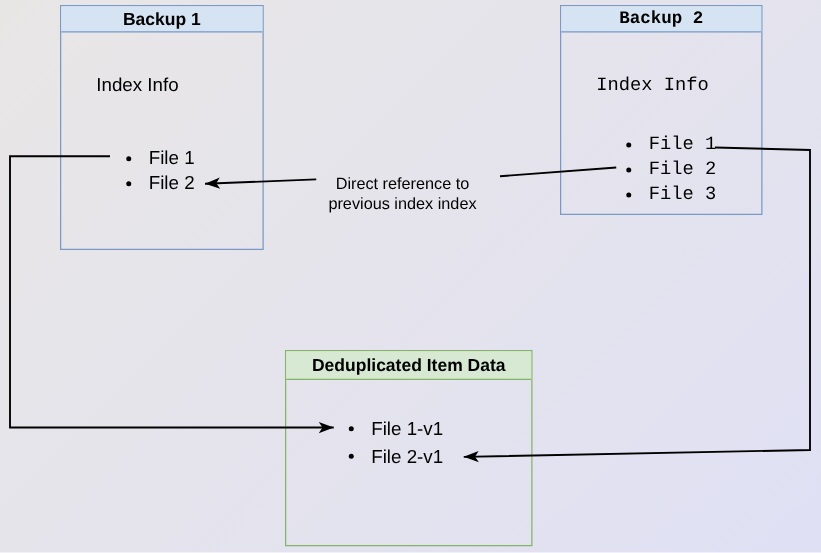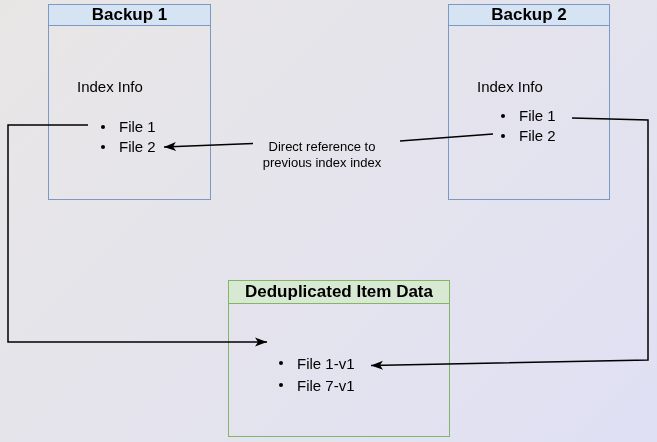--- a/index.html
+++ b/index.html
@@ -26,31 +26,30 @@
     background: transparent;
   }
   .box-blue   { border-color: #7a99c5; }
   .box-green  { border-color: #84b566; }
   .box-header {
     position: absolute;
     left: 0; right: 0; top: 0;
     border-bottom: 1px solid;
     text-align: center;
     font-weight: bold;
-    font-size: 17px;
+    font-size: 14px;
     box-sizing: border-box;
   }
   .box-blue .box-header  { background: #d6e3f3; border-color: #7a99c5; height: 21px; line-height: 20px; }
   .box-green .box-header { background: #d7e8d3; border-color: #84b566; height: 23px; line-height: 22px; }
   .subtitle {
     position: absolute;
     left: 28px;
     top: 55px;
     font-size: 15px;
-    margin-top: 18px;
   }
   ul.file-list {
     position: absolute;
     margin: 0;
     padding: 0;
     list-style: none;
     font-size: 15px;
   }
   ul.file-list li {
     position: relative;
@@ -62,25 +61,25 @@
     position: absolute;
     left: 6px;
     top: 8px;
     width: 4px;
     height: 4px;
     border-radius: 50%;
     background: #000;
   }
   .box-green ul.file-list li { line-height: 21.5px; }
   #backup1 { left: 48px;  top: 4px;   width: 163px; height: 196px; }
-  #backup2 { left: 448px; top: 4px;   width: 162px; height: 196px; }
-  #dedup   { left: 228px; top: 280px; width: 222px; height: 157px; }
+  #backup2 { left: 448px; top: 4px;   width: 162px; height: 168px; font-family: Liberation Mono, monospace; }
+  #dedup   { left: 228px; top: 280px; width: 198px; height: 157px; }
   #backup1 .file-list { left: 46px; top: 112px; }
   #backup2 .file-list { left: 46px; top: 101px; }
-  #dedup   .file-list { left: 44px; top: 52px; margin-top: 20px;  }
+  #dedup   .file-list { left: 44px; top: 52px;  }
   #arrow-layer {
     position: absolute;
     inset: 0;
     z-index: 3;
     pointer-events: none;
   }
   .annotation {
     position: absolute;
     left: 240px;
     top: 139px;
@@ -104,28 +103,29 @@
       <li>File 2</li>
     </ul>
   </div>
 
   <div class="box box-blue" id="backup2">
     <div class="box-header">Backup 2</div>
     <div class="subtitle">Index Info</div>
     <ul class="file-list">
       <li>File 1</li>
       <li>File 2</li>
+      <li>File 3</li>
     </ul>
   </div>
 
   <div class="box box-green" id="dedup">
     <div class="box-header">Deduplicated Item Data</div>
     <ul class="file-list">
       <li>File 1-v1</li>
-      <li>File 7-v1</li>
+      <li>File 2-v1</li>
     </ul>
   </div>
 
   <svg id="arrow-layer" width="657" height="442" viewBox="0 0 657 442">
     <defs>
       <marker id="arrowhead" viewBox="0 0 13 10" refX="12.5" refY="5" markerWidth="13" markerHeight="10" markerUnits="userSpaceOnUse" orient="auto">
         <path d="M0.5,0.5 L12.5,5 L0.5,9.5 L3.5,5 Z" fill="#000"></path>
       </marker>
     </defs>
 

